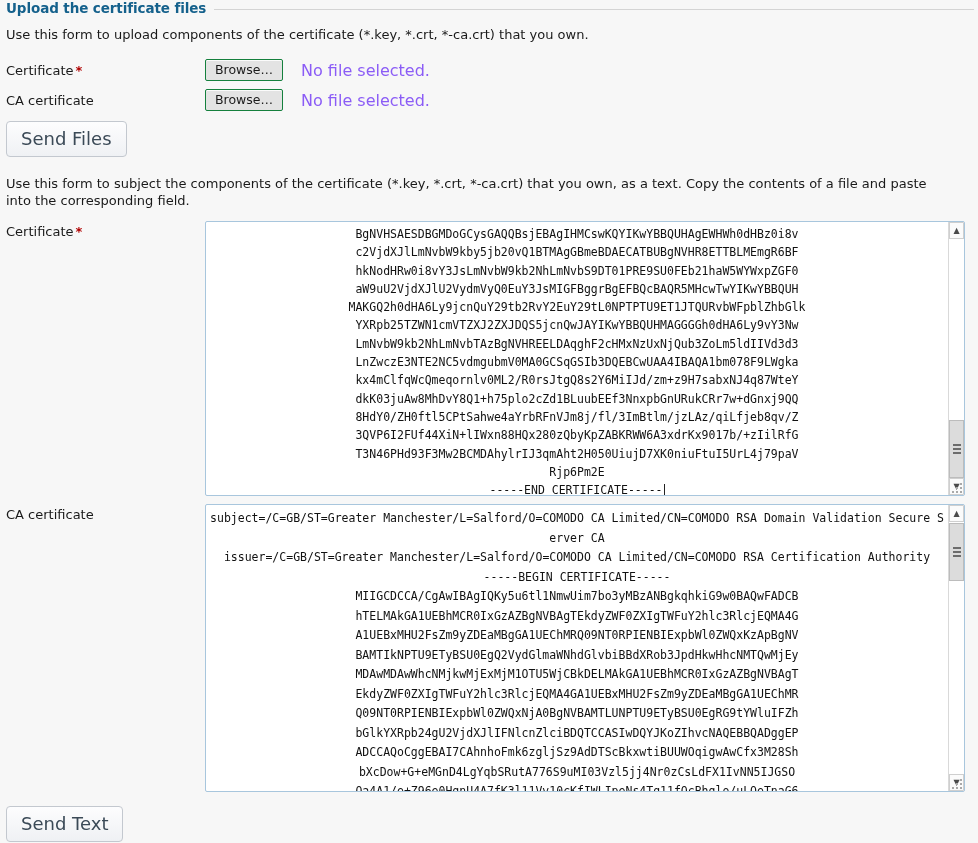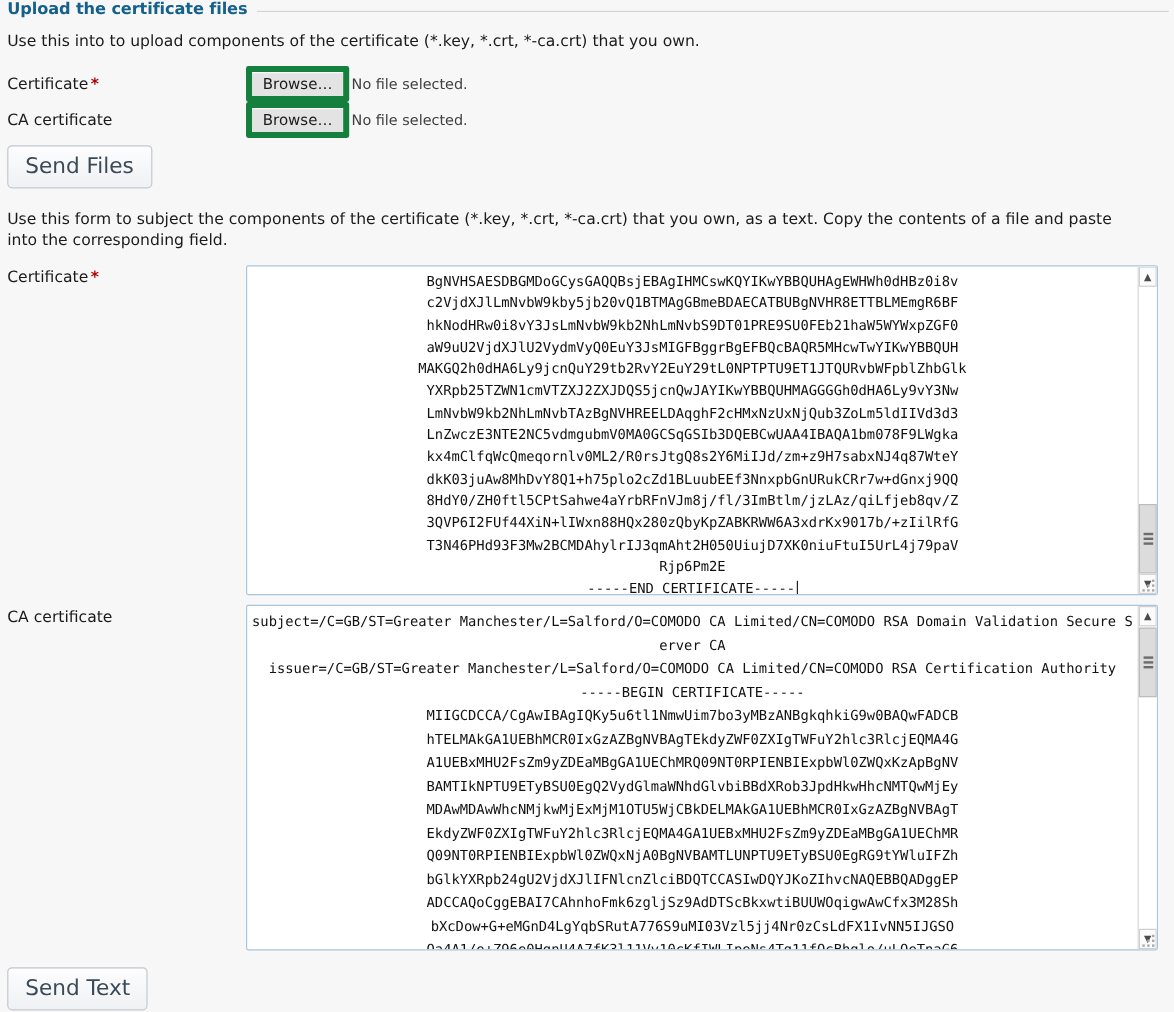--- a/index.html
+++ b/index.html
@@ -64,31 +64,31 @@
     font-size: 13px;
     color: #1a1a1a;
   }
   .req { color: #b00000; font-weight: bold; padding-left: 2px; }
 
   .browse-btn {
     font-family: "DejaVu Sans", "Liberation Sans", sans-serif;
     font-size: 12.5px;
     color: #1a1a1a;
     background: #e3e3e3;
-    border: 5px solid #15803d;
+    border: 1px solid #15803d;
     border-radius: 2px;
     padding: 2px 9px 3px 9px;
     line-height: 15px;
     cursor: pointer;
     box-shadow: inset 0 1px 0 #fbfbfb;
   }
   .no-file {
-    padding-left: 2px;
-    font-size: 12px;
-    color: #404040;
+    padding-left: 18px;
+    font-size: 16px;
+    color: #8b5cf6;
   }
 
   
   .submit-btn {
     font-family: "DejaVu Sans", "Liberation Sans", sans-serif;
     font-size: 18px;
     color: #3b4a57;
     background: linear-gradient(#fdfdfe, #eff1f4);
     border: 1px solid #c3c8cf;
     border-radius: 4px;
@@ -209,21 +209,21 @@
 </head>
 <body>
 
 <div class="page">
 
   <div class="section-head">
     <span class="title">Upload the certificate files</span>
     <span class="rule"></span>
   </div>
 
-  <div class="intro">Use this into to upload components of the certificate (*.key, *.crt, *-ca.crt) that you own.</div>
+  <div class="intro">Use this form to upload components of the certificate (*.key, *.crt, *-ca.crt) that you own.</div>
 
   <div class="spacer-12"></div>
 
   <div class="file-row">
     <span class="lbl">
       <span>Certificate</span><span class="req">*</span>
     </span>
     <button class="browse-btn">Browse…</button>
     <span class="no-file">No file selected.</span>
   </div>

